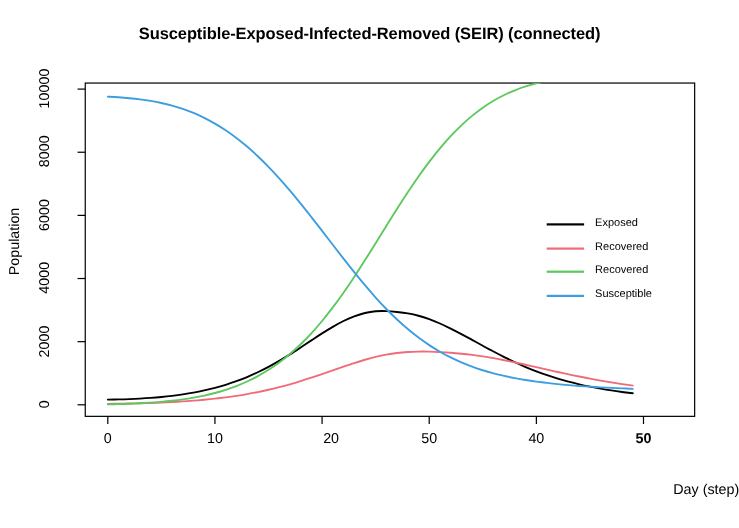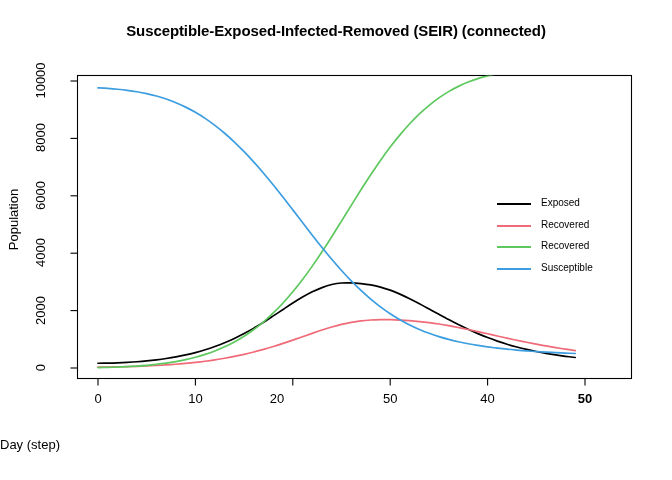--- a/index.html
+++ b/index.html
@@ -30,21 +30,21 @@
     font-size: 15px;
     font-weight: bold;
     letter-spacing: -0.1px;
     white-space: nowrap;
   }
   .axis-label-x {
     position: absolute;
     left: 0;
     top: 437px;
     width: 672px;
-    text-align: left;
+    text-align: right;
     font-size: 13px;
   }
   .axis-label-y {
     position: absolute;
     left: -47px;
     top: 212px;
     width: 120px;
     text-align: center;
     font-size: 13px;
     transform: rotate(-90deg);
@@ -105,21 +105,21 @@
         <path d="M 98.00 363.26 C 99.62 363.24, 104.49 363.19, 107.74 363.12 C 110.99 363.05, 114.23 362.96, 117.48 362.83 C 120.73 362.71, 123.97 362.56, 127.22 362.37 C 130.47 362.19, 133.71 361.99, 136.96 361.74 C 140.21 361.50, 143.45 361.23, 146.70 360.91 C 149.95 360.60, 153.19 360.25, 156.44 359.85 C 159.69 359.45, 162.93 359.02, 166.18 358.53 C 169.43 358.04, 172.67 357.52, 175.92 356.92 C 179.17 356.32, 182.41 355.66, 185.66 354.94 C 188.91 354.22, 192.15 353.44, 195.40 352.59 C 198.65 351.73, 201.89 350.81, 205.14 349.80 C 208.39 348.79, 211.63 347.71, 214.88 346.53 C 218.13 345.36, 221.37 344.10, 224.62 342.74 C 227.87 341.39, 231.11 339.95, 234.36 338.41 C 237.61 336.87, 240.85 335.25, 244.10 333.53 C 247.35 331.81, 250.59 330.00, 253.84 328.11 C 257.09 326.22, 260.33 324.23, 263.58 322.19 C 266.83 320.16, 270.07 318.03, 273.32 315.91 C 276.57 313.79, 279.81 311.59, 283.06 309.45 C 286.31 307.31, 289.55 305.14, 292.80 303.08 C 296.05 301.02, 299.29 298.99, 302.54 297.11 C 305.79 295.24, 309.03 293.42, 312.28 291.83 C 315.53 290.24, 318.77 288.80, 322.02 287.58 C 325.27 286.37, 328.51 285.31, 331.76 284.54 C 335.01 283.78, 338.25 283.27, 341.50 282.99 C 344.75 282.71, 347.99 282.74, 351.24 282.85 C 354.49 282.95, 357.73 283.28, 360.98 283.62 C 364.23 283.97, 367.47 284.34, 370.72 284.91 C 373.97 285.49, 377.21 286.19, 380.46 287.07 C 383.71 287.94, 386.95 288.99, 390.20 290.17 C 393.45 291.34, 396.69 292.68, 399.94 294.10 C 403.19 295.52, 406.43 297.09, 409.68 298.69 C 412.93 300.29, 416.17 301.99, 419.42 303.71 C 422.67 305.43, 425.91 307.22, 429.16 308.99 C 432.41 310.76, 435.65 312.57, 438.90 314.33 C 442.15 316.10, 445.39 317.87, 448.64 319.58 C 451.89 321.30, 455.13 322.98, 458.38 324.61 C 461.63 326.23, 464.87 327.81, 468.12 329.31 C 471.37 330.82, 474.61 332.27, 477.86 333.65 C 481.11 335.02, 484.35 336.33, 487.60 337.58 C 490.85 338.82, 494.09 340.00, 497.34 341.11 C 500.59 342.22, 503.83 343.26, 507.08 344.24 C 510.33 345.22, 513.57 346.13, 516.82 346.99 C 520.07 347.85, 523.31 348.65, 526.56 349.40 C 529.81 350.15, 533.05 350.84, 536.30 351.50 C 539.55 352.15, 542.79 352.76, 546.04 353.33 C 549.29 353.91, 552.53 354.44, 555.78 354.94 C 559.03 355.44, 562.27 355.89, 565.52 356.32 C 568.77 356.75, 573.64 357.32, 575.26 357.52" fill="none" stroke="#000000" stroke-width="1.7" stroke-linecap="round" stroke-linejoin="round"></path>
         <path d="M 98.00 367.14 C 99.62 367.12, 104.49 367.07, 107.74 367.02 C 110.99 366.98, 114.23 366.92, 117.48 366.85 C 120.73 366.79, 123.97 366.71, 127.22 366.62 C 130.47 366.54, 133.71 366.45, 136.96 366.34 C 140.21 366.23, 143.45 366.10, 146.70 365.96 C 149.95 365.82, 153.19 365.68, 156.44 365.50 C 159.69 365.33, 162.93 365.14, 166.18 364.93 C 169.43 364.72, 172.67 364.49, 175.92 364.24 C 179.17 363.99, 182.41 363.71, 185.66 363.41 C 188.91 363.10, 192.15 362.77, 195.40 362.40 C 198.65 362.04, 201.89 361.65, 205.14 361.23 C 208.39 360.80, 211.63 360.35, 214.88 359.85 C 218.13 359.35, 221.37 358.82, 224.62 358.24 C 227.87 357.67, 231.11 357.06, 234.36 356.41 C 237.61 355.75, 240.85 355.05, 244.10 354.31 C 247.35 353.57, 250.59 352.78, 253.84 351.96 C 257.09 351.13, 260.33 350.26, 263.58 349.35 C 266.83 348.43, 270.07 347.47, 273.32 346.48 C 276.57 345.48, 279.81 344.44, 283.06 343.38 C 286.31 342.31, 289.55 341.21, 292.80 340.10 C 296.05 338.99, 299.29 337.85, 302.54 336.72 C 305.79 335.59, 309.03 334.44, 312.28 333.33 C 315.53 332.22, 318.77 331.11, 322.02 330.06 C 325.27 329.01, 328.51 327.98, 331.76 327.05 C 335.01 326.11, 338.25 325.21, 341.50 324.43 C 344.75 323.65, 347.99 322.96, 351.24 322.37 C 354.49 321.77, 357.73 321.27, 360.98 320.87 C 364.23 320.48, 367.47 320.20, 370.72 319.98 C 373.97 319.77, 377.21 319.66, 380.46 319.61 C 383.71 319.56, 386.95 319.59, 390.20 319.67 C 393.45 319.75, 396.69 319.90, 399.94 320.07 C 403.19 320.24, 406.43 320.45, 409.68 320.70 C 412.93 320.95, 416.17 321.24, 419.42 321.56 C 422.67 321.89, 425.91 322.25, 429.16 322.65 C 432.41 323.06, 435.65 323.51, 438.90 324.00 C 442.15 324.50, 445.39 325.06, 448.64 325.64 C 451.89 326.22, 455.13 326.83, 458.38 327.48 C 461.63 328.12, 464.87 328.80, 468.12 329.48 C 471.37 330.17, 474.61 330.89, 477.86 331.61 C 481.11 332.33, 484.35 333.06, 487.60 333.79 C 490.85 334.52, 494.09 335.27, 497.34 336.00 C 500.59 336.73, 503.83 337.47, 507.08 338.18 C 510.33 338.89, 513.57 339.59, 516.82 340.28 C 520.07 340.96, 523.31 341.63, 526.56 342.28 C 529.81 342.94, 533.05 343.57, 536.30 344.18 C 539.55 344.79, 542.79 345.38, 546.04 345.96 C 549.29 346.53, 552.53 347.09, 555.78 347.62 C 559.03 348.16, 562.27 348.68, 565.52 349.17 C 568.77 349.67, 573.64 350.37, 575.26 350.61" fill="none" stroke="#F06B78" stroke-width="1.7" stroke-linecap="round" stroke-linejoin="round"></path>
         <path d="M 98.00 367.57 C 99.62 367.54, 104.49 367.45, 107.74 367.37 C 110.99 367.28, 114.23 367.18, 117.48 367.05 C 120.73 366.93, 123.97 366.79, 127.22 366.62 C 130.47 366.45, 133.71 366.27, 136.96 366.05 C 140.21 365.83, 143.45 365.59, 146.70 365.30 C 149.95 365.02, 153.19 364.69, 156.44 364.33 C 159.69 363.96, 162.93 363.56, 166.18 363.09 C 169.43 362.63, 172.67 362.12, 175.92 361.54 C 179.17 360.96, 182.41 360.33, 185.66 359.62 C 188.91 358.91, 192.15 358.14, 195.40 357.27 C 198.65 356.40, 201.89 355.45, 205.14 354.40 C 208.39 353.34, 211.63 352.22, 214.88 350.95 C 218.13 349.69, 221.37 348.32, 224.62 346.82 C 227.87 345.32, 231.11 343.71, 234.36 341.94 C 237.61 340.17, 240.85 338.27, 244.10 336.20 C 247.35 334.13, 250.59 331.91, 253.84 329.51 C 257.09 327.11, 260.33 324.55, 263.58 321.79 C 266.83 319.03, 270.07 316.09, 273.32 312.95 C 276.57 309.82, 279.81 306.49, 283.06 302.97 C 286.31 299.44, 289.55 295.71, 292.80 291.80 C 296.05 287.89, 299.29 283.77, 302.54 279.49 C 305.79 275.21, 309.03 270.74, 312.28 266.12 C 315.53 261.49, 318.77 256.67, 322.02 251.76 C 325.27 246.86, 328.51 241.78, 331.76 236.67 C 335.01 231.56, 338.25 226.30, 341.50 221.08 C 344.75 215.87, 347.99 210.57, 351.24 205.36 C 354.49 200.14, 357.73 194.91, 360.98 189.80 C 364.23 184.70, 367.47 179.63, 370.72 174.73 C 373.97 169.84, 377.21 165.05, 380.46 160.44 C 383.71 155.84, 386.95 151.36, 390.20 147.10 C 393.45 142.83, 396.69 138.75, 399.94 134.87 C 403.19 130.99, 406.43 127.28, 409.68 123.79 C 412.93 120.30, 416.17 117.02, 419.42 113.95 C 422.67 110.87, 425.91 108.01, 429.16 105.34 C 432.41 102.66, 435.65 100.19, 438.90 97.90 C 442.15 95.62, 445.39 93.54, 448.64 91.62 C 451.89 89.70, 455.13 87.96, 458.38 86.37 C 461.63 84.77, 464.87 83.35, 468.12 82.06 C 471.37 80.77, 474.61 79.65, 477.86 78.62 C 481.11 77.58, 484.35 76.68, 487.60 75.86 C 490.85 75.05, 494.09 74.37, 497.34 73.74 C 500.59 73.11, 503.83 72.58, 507.08 72.10 C 510.33 71.62, 513.57 71.23, 516.82 70.87 C 520.07 70.51, 523.31 70.21, 526.56 69.95 C 529.81 69.69, 533.05 69.48, 536.30 69.29 C 539.55 69.10, 542.79 68.94, 546.04 68.80 C 549.29 68.66, 552.53 68.55, 555.78 68.46 C 559.03 68.36, 562.27 68.30, 565.52 68.23 C 568.77 68.16, 573.64 68.09, 575.26 68.06" fill="none" stroke="#5DC85D" stroke-width="1.7" stroke-linecap="round" stroke-linejoin="round"></path>
         <path d="M 98.00 87.89 C 99.62 87.98, 104.49 88.23, 107.74 88.46 C 110.99 88.69, 114.23 88.95, 117.48 89.27 C 120.73 89.58, 123.97 89.91, 127.22 90.33 C 130.47 90.74, 133.71 91.21, 136.96 91.76 C 140.21 92.31, 143.45 92.92, 146.70 93.63 C 149.95 94.34, 153.19 95.14, 156.44 96.04 C 159.69 96.94, 162.93 97.91, 166.18 99.02 C 169.43 100.13, 172.67 101.35, 175.92 102.70 C 179.17 104.05, 182.41 105.51, 185.66 107.12 C 188.91 108.72, 192.15 110.46, 195.40 112.34 C 198.65 114.22, 201.89 116.22, 205.14 118.40 C 208.39 120.57, 211.63 122.90, 214.88 125.37 C 218.13 127.84, 221.37 130.46, 224.62 133.23 C 227.87 136.01, 231.11 138.95, 234.36 142.02 C 237.61 145.09, 240.85 148.31, 244.10 151.66 C 247.35 155.01, 250.59 158.50, 253.84 162.11 C 257.09 165.71, 260.33 169.44, 263.58 173.27 C 266.83 177.10, 270.07 181.06, 273.32 185.07 C 276.57 189.07, 279.81 193.19, 283.06 197.32 C 286.31 201.45, 289.55 205.66, 292.80 209.86 C 296.05 214.07, 299.29 218.33, 302.54 222.55 C 305.79 226.76, 309.03 231.00, 312.28 235.15 C 315.53 239.30, 318.77 243.44, 322.02 247.46 C 325.27 251.48, 328.51 255.45, 331.76 259.28 C 335.01 263.12, 338.25 266.88, 341.50 270.48 C 344.75 274.08, 347.99 277.57, 351.24 280.90 C 354.49 284.22, 357.73 287.42, 360.98 290.45 C 364.23 293.49, 367.47 296.38, 370.72 299.12 C 373.97 301.86, 377.21 304.43, 380.46 306.87 C 383.71 309.30, 386.95 311.59, 390.20 313.73 C 393.45 315.87, 396.69 317.86, 399.94 319.73 C 403.19 321.60, 406.43 323.33, 409.68 324.95 C 412.93 326.57, 416.17 328.06, 419.42 329.46 C 422.67 330.85, 425.91 332.11, 429.16 333.30 C 432.41 334.49, 435.65 335.59, 438.90 336.60 C 442.15 337.62, 445.39 338.53, 448.64 339.39 C 451.89 340.24, 455.13 341.01, 458.38 341.74 C 461.63 342.47, 464.87 343.13, 468.12 343.75 C 471.37 344.37, 474.61 344.92, 477.86 345.44 C 481.11 345.96, 484.35 346.43, 487.60 346.88 C 490.85 347.32, 494.09 347.73, 497.34 348.11 C 500.59 348.49, 503.83 348.85, 507.08 349.17 C 510.33 349.50, 513.57 349.78, 516.82 350.06 C 520.07 350.34, 523.31 350.62, 526.56 350.87 C 529.81 351.11, 533.05 351.32, 536.30 351.53 C 539.55 351.74, 542.79 351.94, 546.04 352.13 C 549.29 352.32, 552.53 352.49, 555.78 352.65 C 559.03 352.80, 562.27 352.94, 565.52 353.08 C 568.77 353.21, 573.64 353.41, 575.26 353.48" fill="none" stroke="#3C9DE0" stroke-width="1.7" stroke-linecap="round" stroke-linejoin="round"></path>
       </g>
     </svg>
 
   <div id="xtick-layer">
       <div class="tick-label-x" style="left: 78px;">0</div>
       <div class="tick-label-x" style="left: 175.4px;">10</div>
-      <div class="tick-label-x" style="left: 257px;">20</div>
+      <div class="tick-label-x" style="left: 281px;">20</div>
       <div class="tick-label-x" style="left: 370.2px;">50</div>
       <div class="tick-label-x" style="left: 467.6px;">40</div>
       <div class="tick-label-x" style="left: 565px; font-weight: bold;">50</div>
     </div>
   <div id="ytick-layer">
       <div class="tick-label-y" style="left: 12px; top: 360px;">0</div>
       <div class="tick-label-y" style="left: 12px; top: 302.6px;">2000</div>
       <div class="tick-label-y" style="left: 12px; top: 245.2px;">4000</div>
       <div class="tick-label-y" style="left: 12px; top: 187.8px;">6000</div>
       <div class="tick-label-y" style="left: 12px; top: 130.4px;">8000</div>

